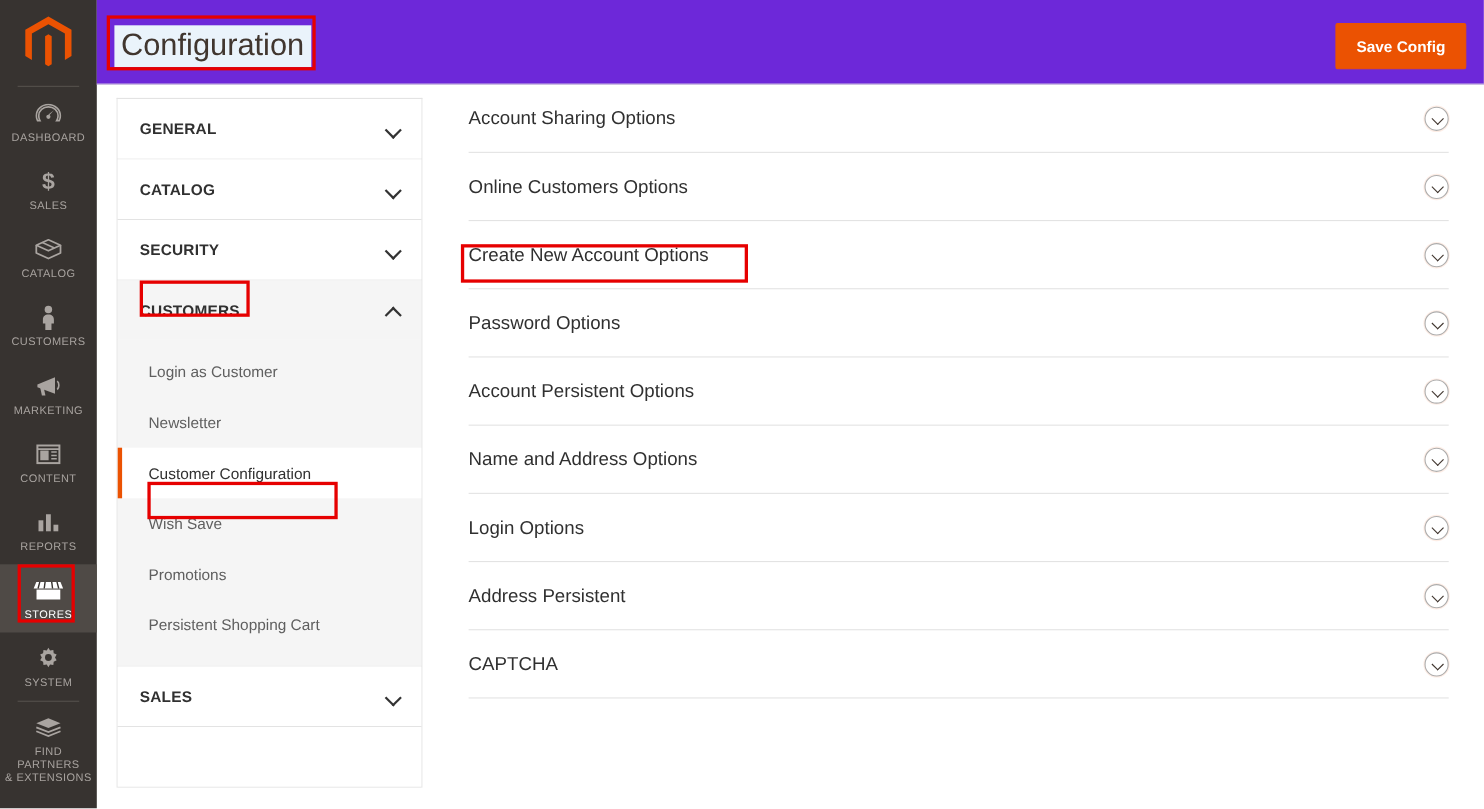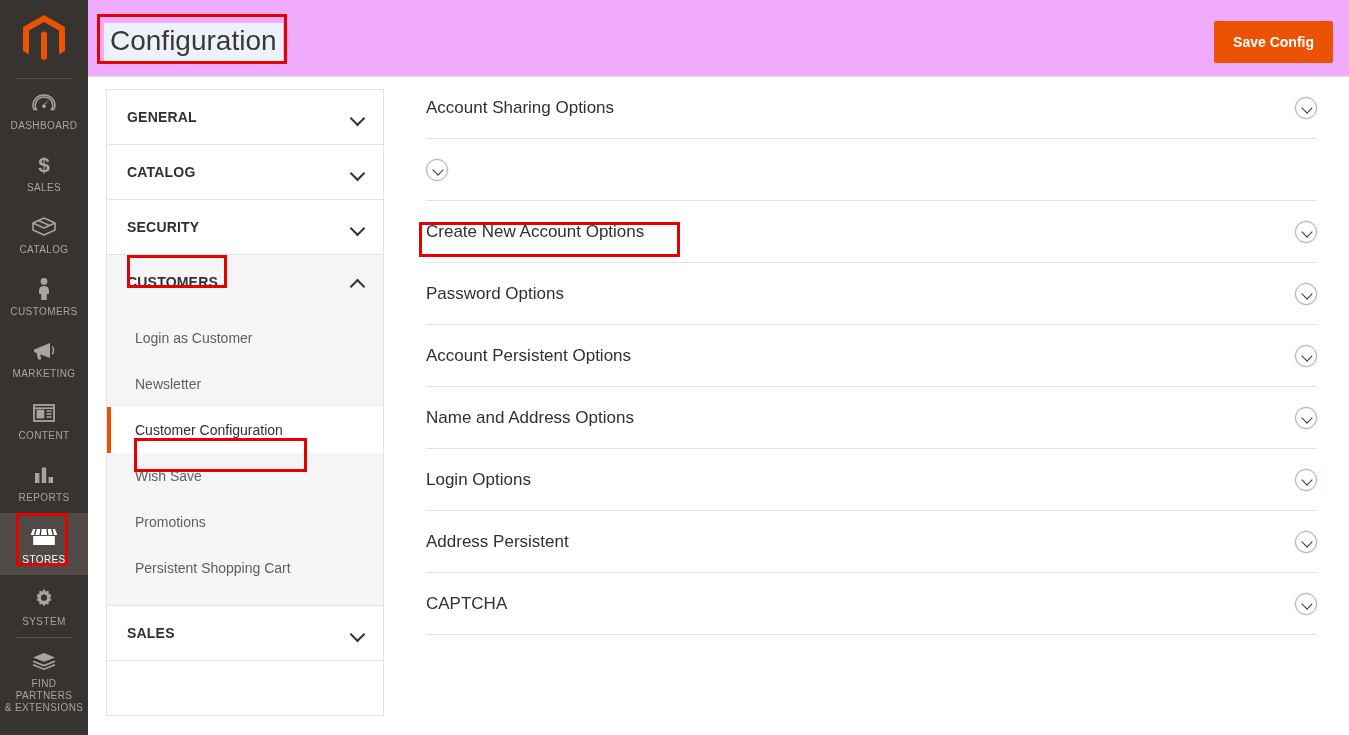--- a/index.html
+++ b/index.html
@@ -48,21 +48,21 @@
   .nav-item.active { background: #4f4a46; }
   .nav-item.active .lbl { color: #ffffff; }
   .nav-item.nav-partners { padding-top: 10px; }
   .nav-item.nav-partners .lbl { line-height: 12px; }
 
   
   .main-col { flex: 1 1 auto; display: flex; flex-direction: column; height: 735px; background:#ffffff; }
 
   .page-header {
     height: 77px;
-    background: #f0abfc;
+    background: #6d28d9;
     border-bottom: 1px solid #e3e3e3;
     display: flex; align-items: center; justify-content: space-between;
     padding: 8px 16px 0 8px;
     flex: 0 0 77px;
     position: relative;
   }
   .page-title {
     font-size: 28px;
     font-weight: 400;
     color: #41362f;
@@ -390,20 +390,21 @@
       </div>
 
       <div class="settings">
 
         <div class="sect-row">
           <span class="sect-title">Account Sharing Options</span>
           <span class="circle-chev"></span>
         </div>
 
         <div class="sect-row">
+          <span class="sect-title">Online Customers Options</span>
           <span class="circle-chev"></span>
         </div>
 
         <div class="sect-row">
           <span class="sect-title">Create New Account Options</span>
           <span class="circle-chev"></span>
         </div>
 
         <div class="sect-row">
           <span class="sect-title">Password Options</span>

